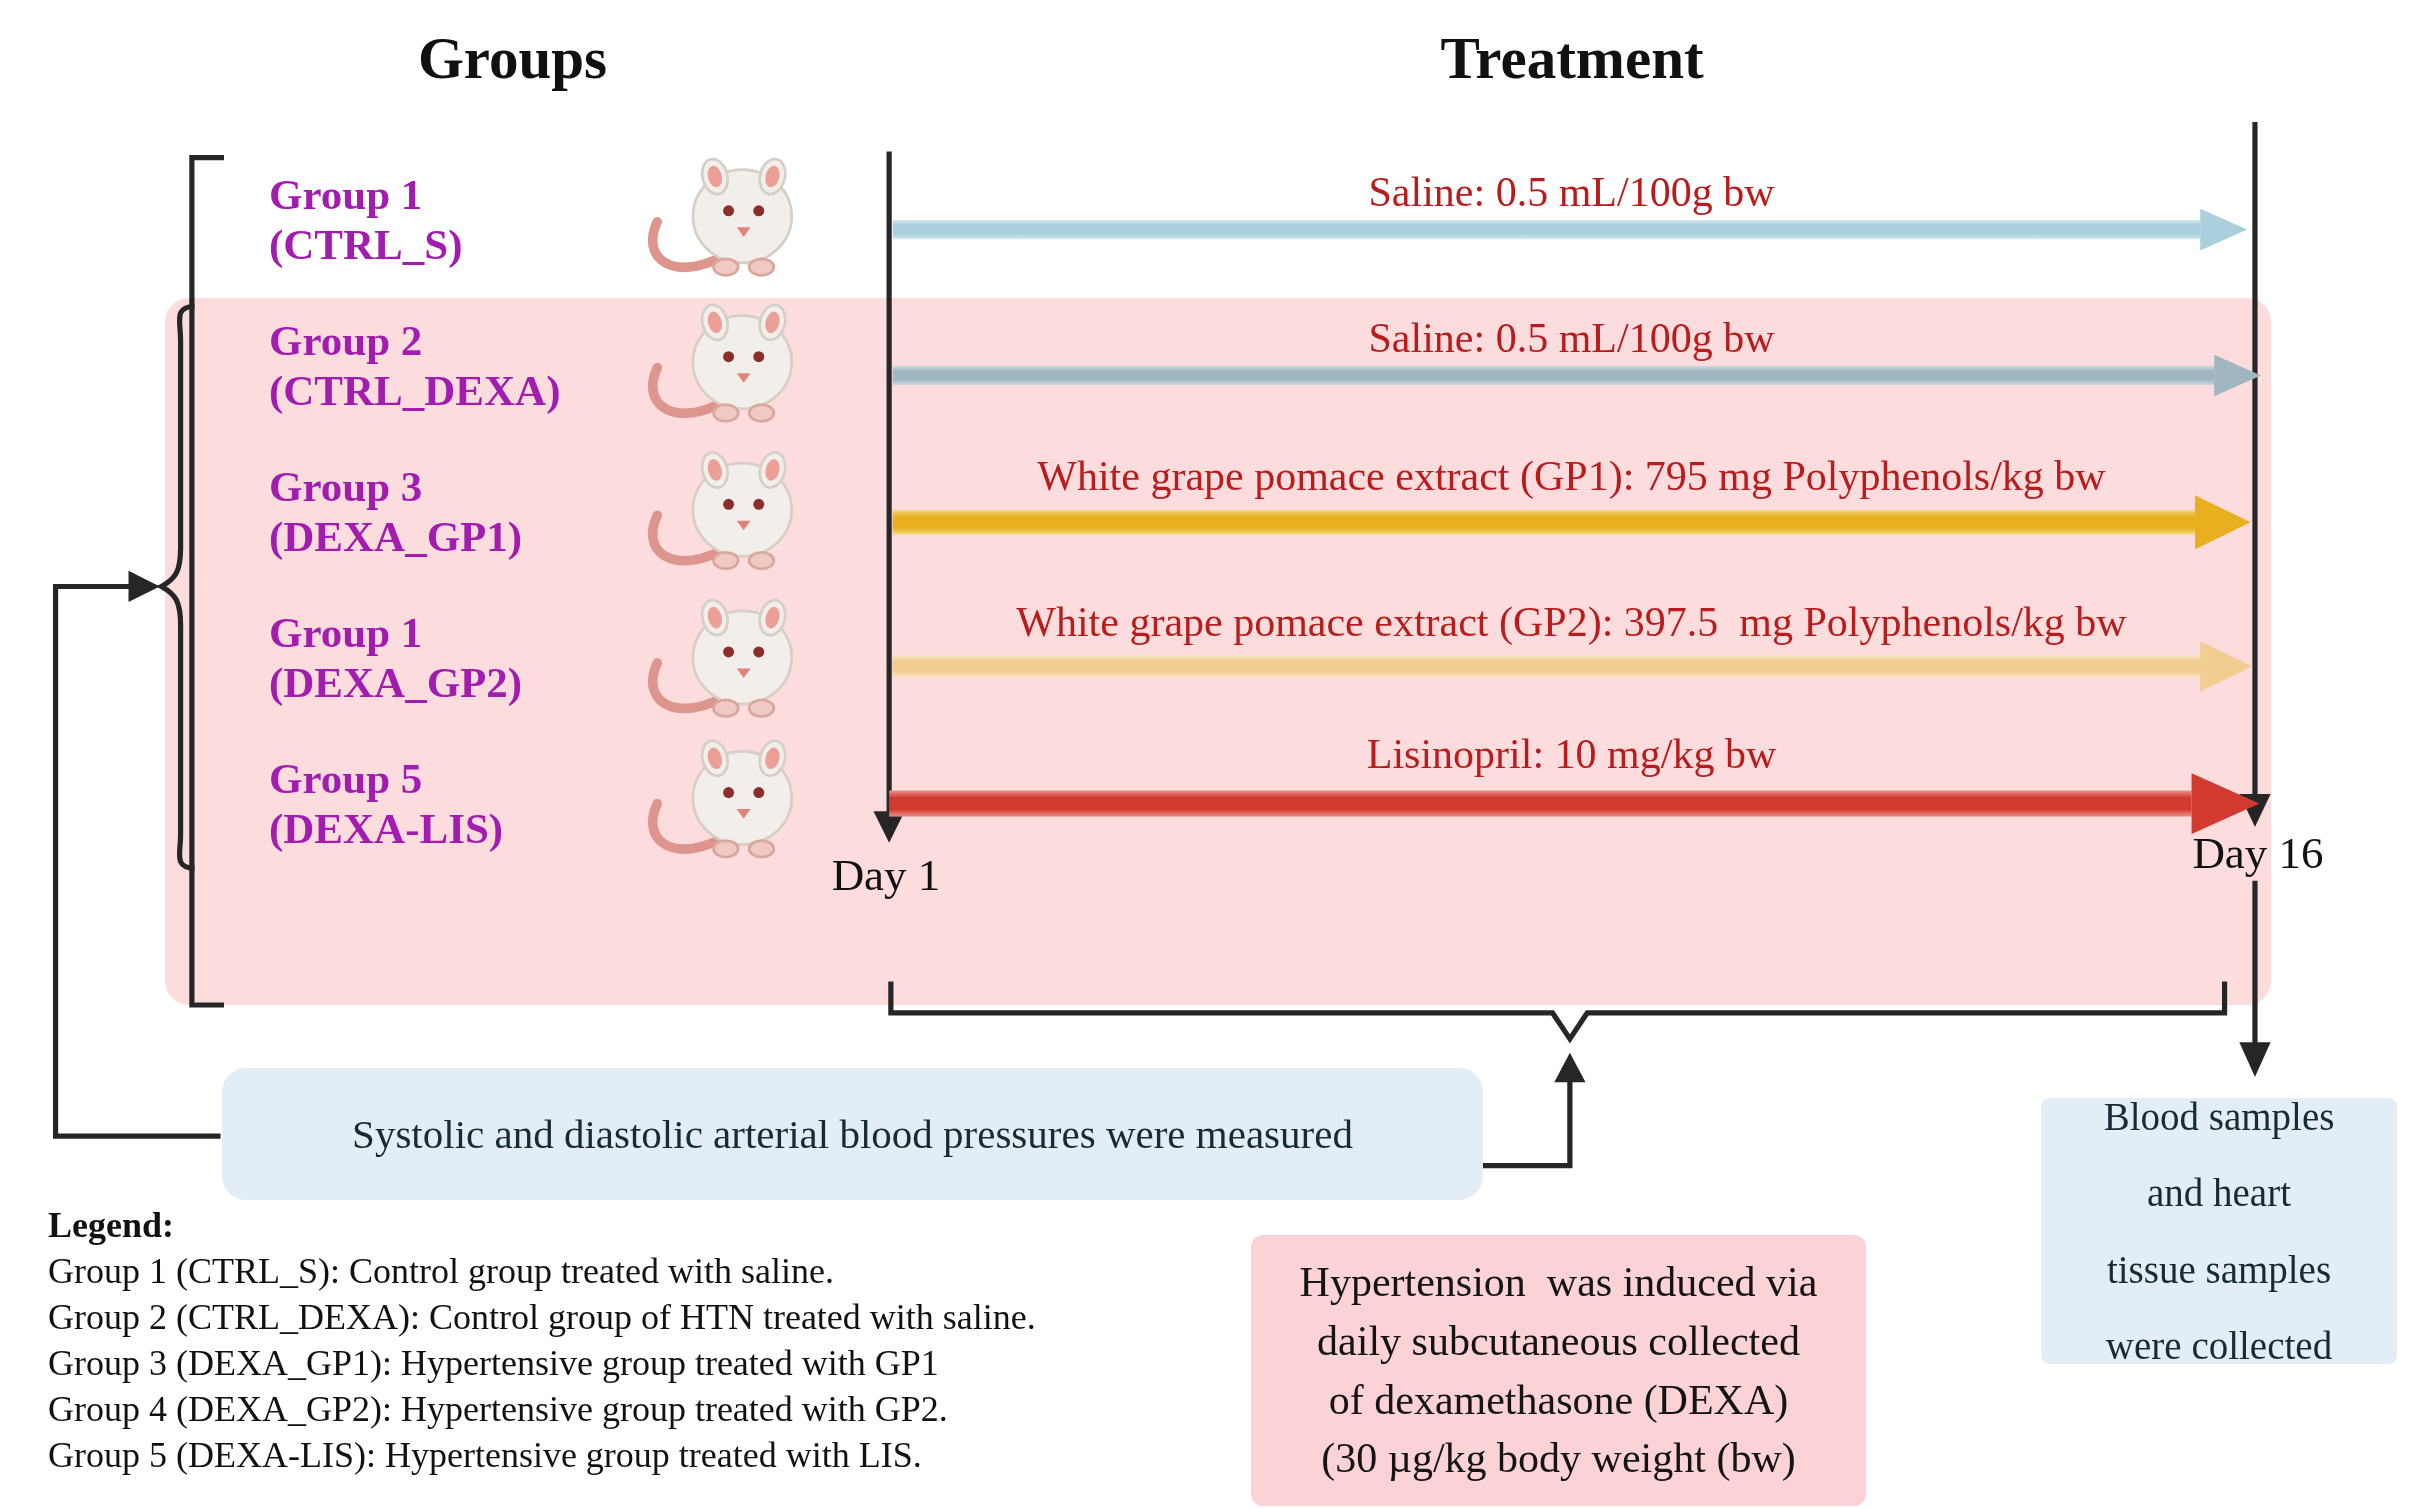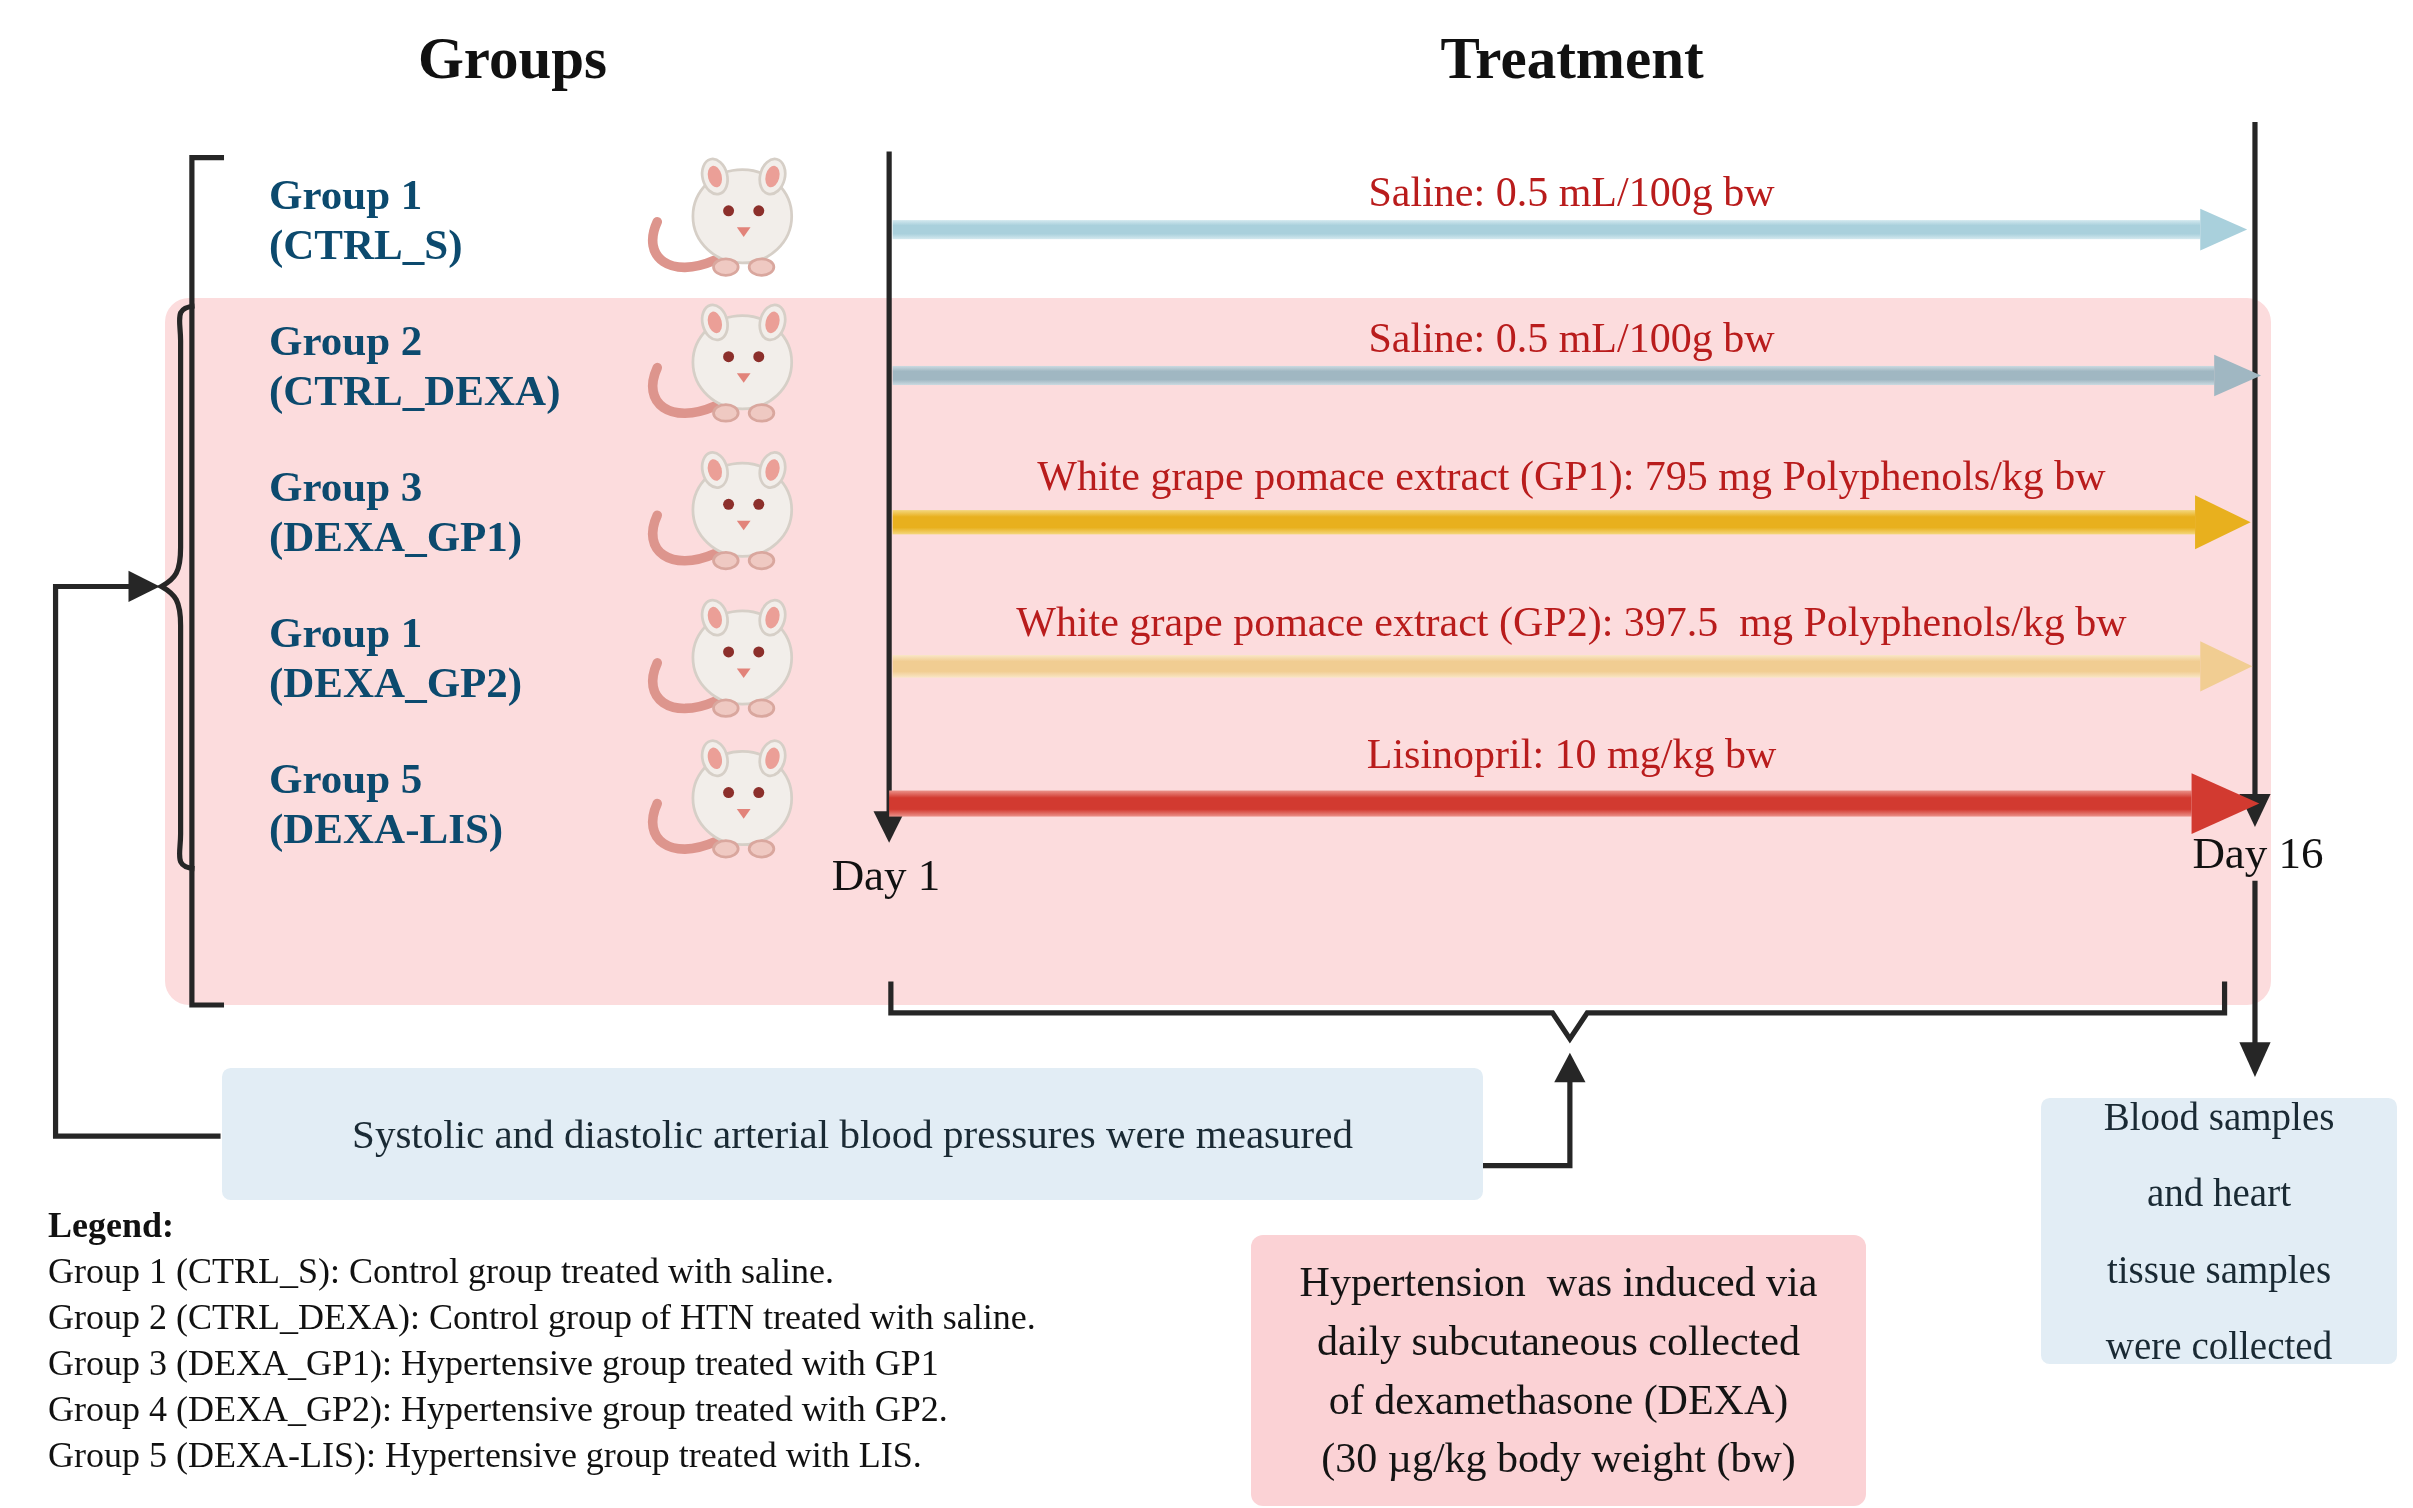--- a/index.html
+++ b/index.html
@@ -21,25 +21,25 @@
   }
   .note-box{
     position:absolute;left:1251px;top:1235px;width:615px;height:271px;
     border-radius:8.7px;display:flex;flex-direction:column;justify-content:center;
     text-align:center;font-size:42px;line-height:1.40;color:#141414;
   }
   .info-box{
     position:absolute;border-radius:8.7px;display:flex;flex-direction:column;
     justify-content:center;align-items:center;color:#1a2a34;
   }
-  .bp-box{left:222px;top:1068px;width:1261px;height:132px;font-size:41px;}
+  .bp-box{left:222px;top:1068px;width:1261px;height:132px;font-size:41px;border-radius:24px;}
   .samples-box{left:2041px;top:1098px;width:356px;height:266px;font-size:39px;line-height:1.42;text-align:center;gap:21px;}
   .group-label{
     position:absolute;left:269px;width:486px;
-    font-size:43px;font-weight:bold;line-height:50px;color:#0c4a6e;
+    font-size:43px;font-weight:bold;line-height:50px;color:#a21caf;
   }
   .treatment-label{
     position:absolute;left:903px;width:1337px;text-align:center;
     font-size:42px;color:#b91c1c;white-space:pre-wrap;
   }
   .day-label{
     position:absolute;width:208px;text-align:center;
     font-size:45px;font-weight:normal;color:#111111;
   }
   .legend{

